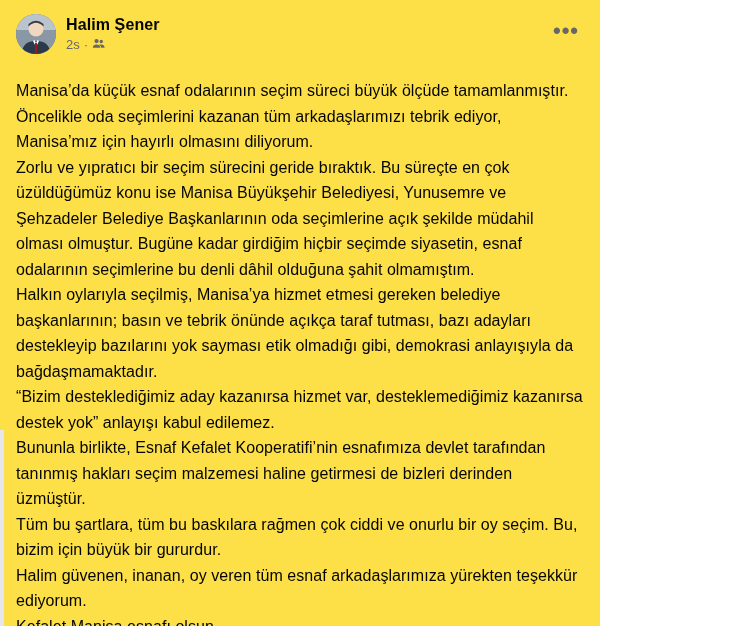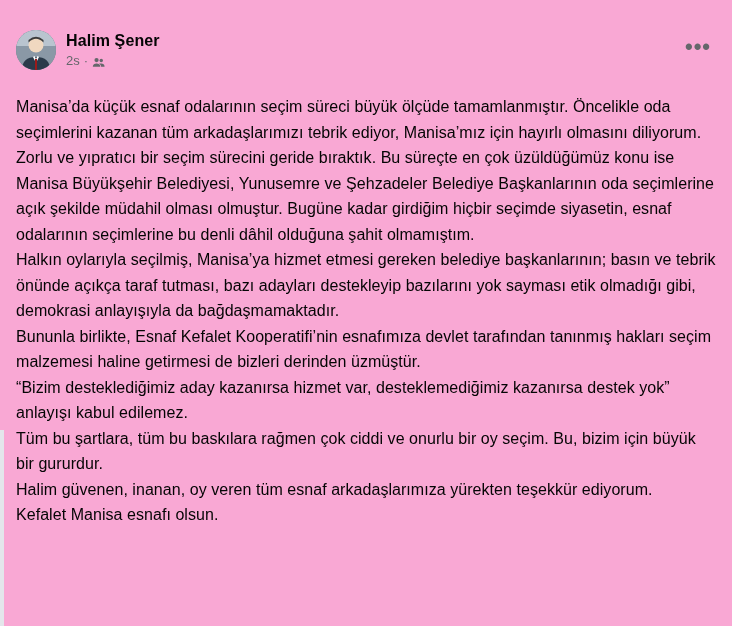--- a/index.html
+++ b/index.html
@@ -9,25 +9,25 @@
   body {
     width: 732px;
     height: 626px;
     background: #ffffff;
     font-family: "Liberation Sans", sans-serif;
     color: #050505;
     overflow: hidden;
   }
   .post {
     position: relative;
-    width: 732px;
+    width: 600px;
     height: 626px;
     box-sizing: border-box;
-    padding: 30px 16px 0 16px;
-    background: #f9a8d4;
+    padding: 14px 16px 0 16px;
+    background: #fde047;
   }
   .post-header {
     display: flex;
     align-items: flex-start;
     height: 48px;
     position: relative;
   }
   .avatar {
     width: 40px;
     height: 40px;
@@ -47,21 +47,21 @@
   }
   .author-name {
     font-size: 16px;
     font-weight: bold;
     line-height: 19px;
     color: #050505;
     letter-spacing: .1px;
   }
   .meta-row {
     display: flex;
-    align-items: flex-end;
+    align-items: flex-start;
     margin-top: 3px;
     color: #65676b;
     font-size: 13px;
     line-height: 16px;
   }
   .meta-sep {
     margin: 0 4px;
     font-size: 13px;
     color: #65676b;
   }
@@ -151,20 +151,20 @@
 
     <div class="menu-button">
       <span>•••</span>
     </div>
   </div>
 
   <div class="post-body">
     <p>Manisa’da küçük esnaf odalarının seçim süreci büyük ölçüde tamamlanmıştır. Öncelikle oda seçimlerini kazanan tüm arkadaşlarımızı tebrik ediyor, Manisa’mız için hayırlı olmasını diliyorum.</p>
     <p>Zorlu ve yıpratıcı bir seçim sürecini geride bıraktık. Bu süreçte en çok üzüldüğümüz konu ise Manisa Büyükşehir Belediyesi, Yunusemre ve Şehzadeler Belediye Başkanlarının oda seçimlerine açık şekilde müdahil olması olmuştur. Bugüne kadar girdiğim hiçbir seçimde siyasetin, esnaf odalarının seçimlerine bu denli dâhil olduğuna şahit olmamıştım.</p>
     <p>Halkın oylarıyla seçilmiş, Manisa’ya hizmet etmesi gereken belediye başkanlarının; basın ve tebrik önünde açıkça taraf tutması, bazı adayları destekleyip bazılarını yok sayması etik olmadığı gibi, demokrasi anlayışıyla da bağdaşmamaktadır.</p>
+    <p>“Bizim desteklediğimiz aday kazanırsa hizmet var, desteklemediğimiz kazanırsa destek yok” anlayışı kabul edilemez.</p>
     <p>Bununla birlikte, Esnaf Kefalet Kooperatifi’nin esnafımıza devlet tarafından tanınmış hakları seçim malzemesi haline getirmesi de bizleri derinden üzmüştür.</p>
-    <p>“Bizim desteklediğimiz aday kazanırsa hizmet var, desteklemediğimiz kazanırsa destek yok” anlayışı kabul edilemez.</p>
     <p>Tüm bu şartlara, tüm bu baskılara rağmen çok ciddi ve onurlu bir oy seçim. Bu, bizim için büyük bir gururdur.</p>
     <p>Halim güvenen, inanan, oy veren tüm esnaf arkadaşlarımıza yürekten teşekkür ediyorum.</p>
     <p>Kefalet Manisa esnafı olsun.</p>
   </div>
 
 </div>
 
 </body></html>

